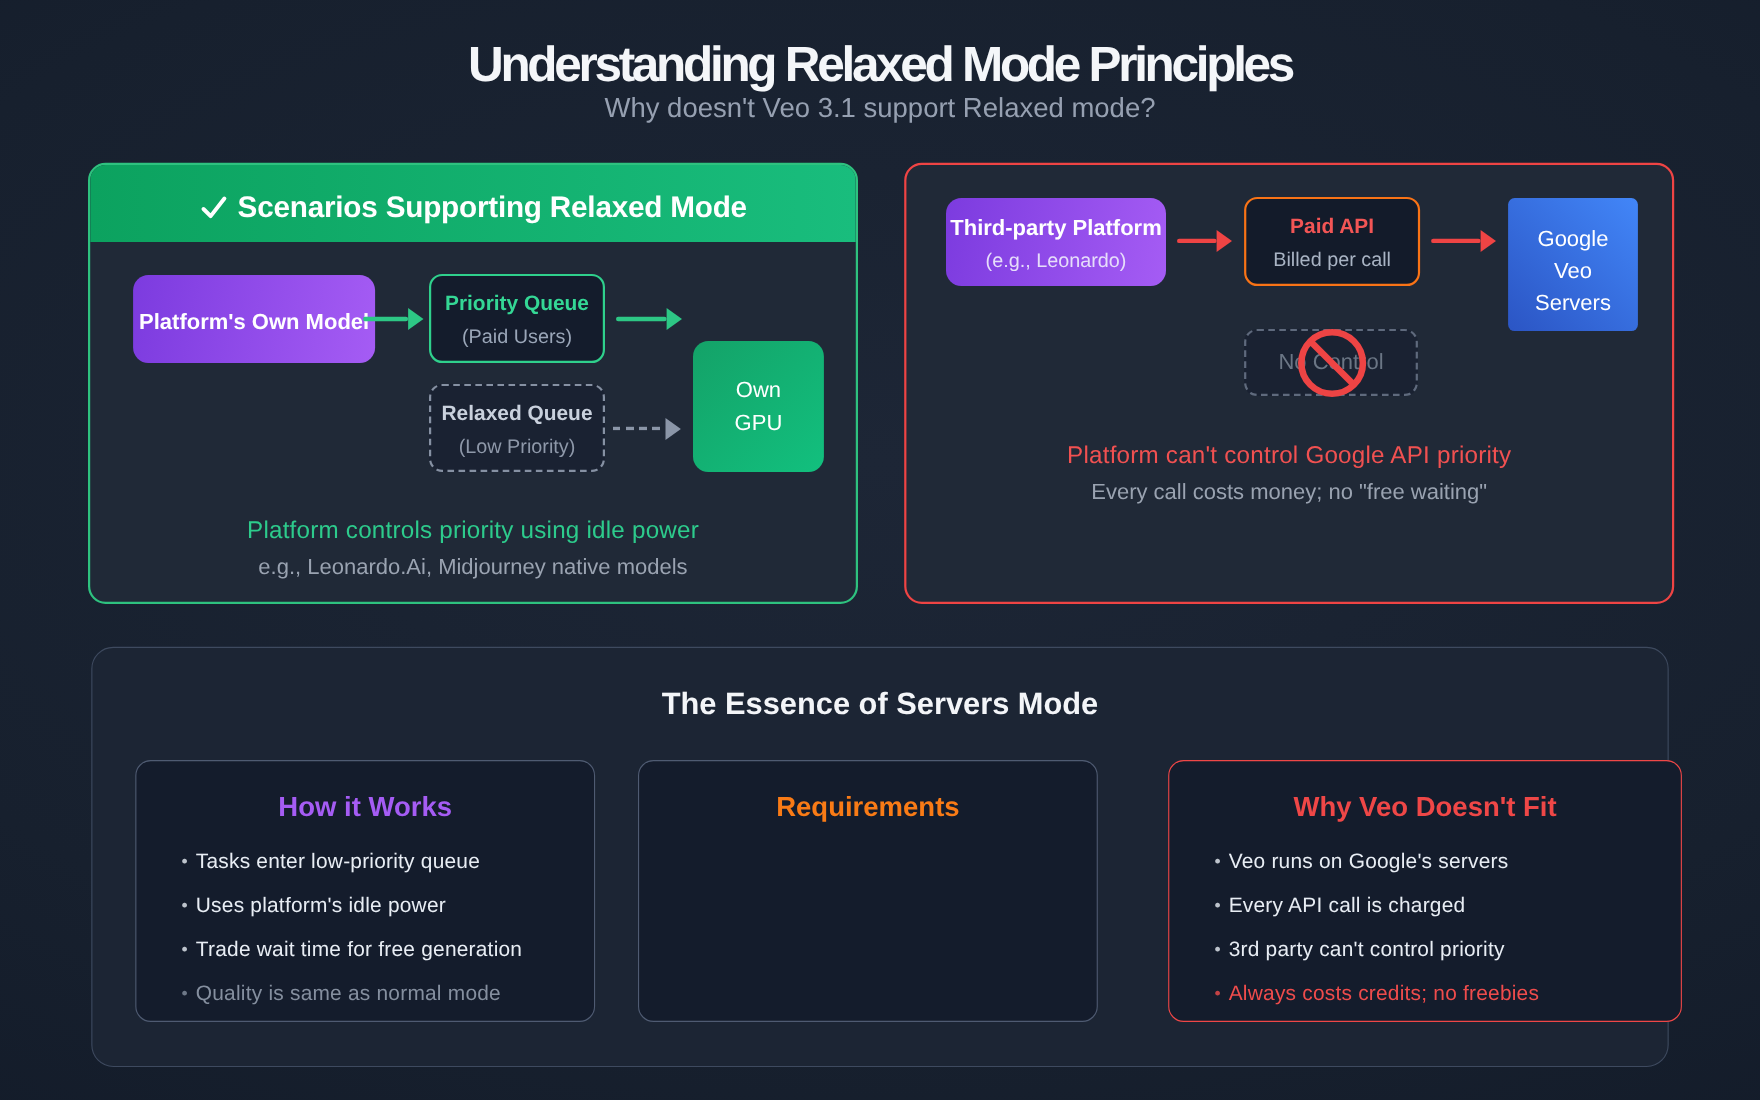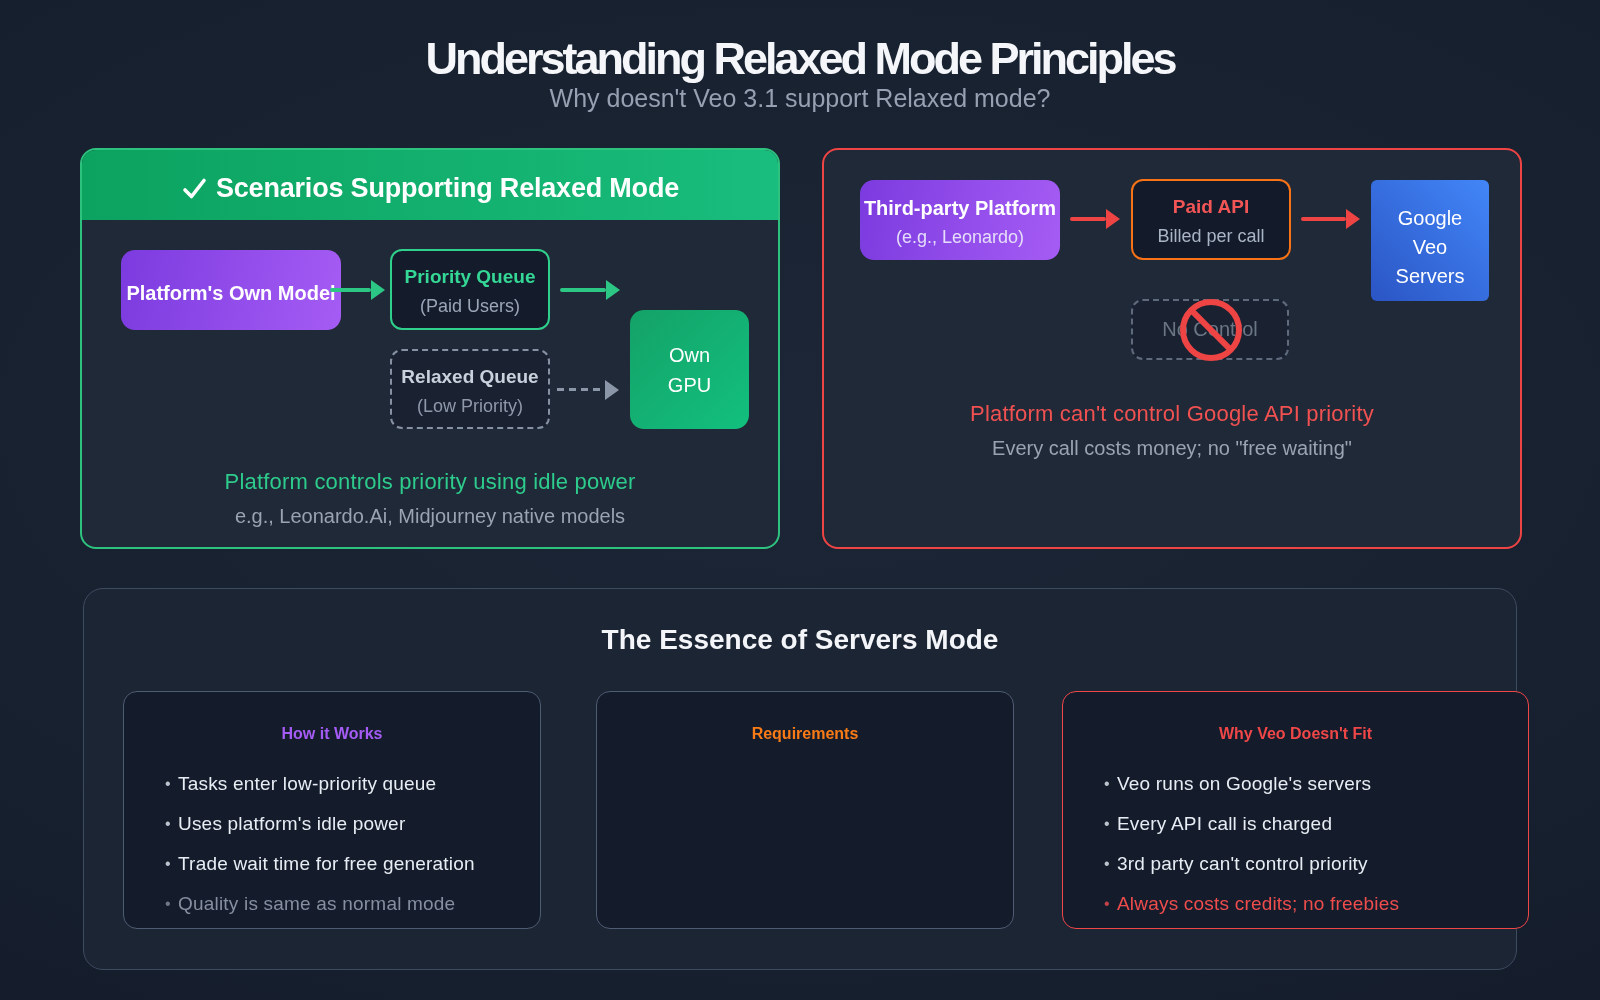--- a/index.html
+++ b/index.html
@@ -135,25 +135,25 @@
   }
   .essence-title {
     position:absolute; top:34px; left:0; width:100%; text-align:center;
     font-size:28px; line-height:34px; font-weight:700; color:#f3f5f8;
   }
   .card {
     position:absolute; top:102px; height:238px; width:418px;
     background:#141c2c; border:1.5px solid #4f5b72; border-radius:14px;
   }
   .card.c1 { left:39px; }
-  .card.c2 { left:512px;text-decoration:underline; }
+  .card.c2 { left:496px;text-decoration:underline; }
   .card.c3 { left:978px; width:467px; border-color:#ef4747; }
   .card-title {
     position:absolute; top:28px; left:0; width:100%; text-align:center;
-    font-size:16px; line-height:28px; font-weight:700;
+    font-size:25px; line-height:28px; font-weight:700;
   }
   .card.c1 .card-title { color:#a55cf4; }
   .card.c2 .card-title { color:#f97b16; }
   .card.c3 .card-title { color:#ef4747; }
   .card ul { position:absolute; top:72px; left:0; right:0; list-style:none; }
   .card li {
     height:40px; display:flex; align-items:center;
     padding-left:54px; position:relative;
     font-size:19px; font-weight:400; color:#e8edf4; letter-spacing:0.2px;
   }

